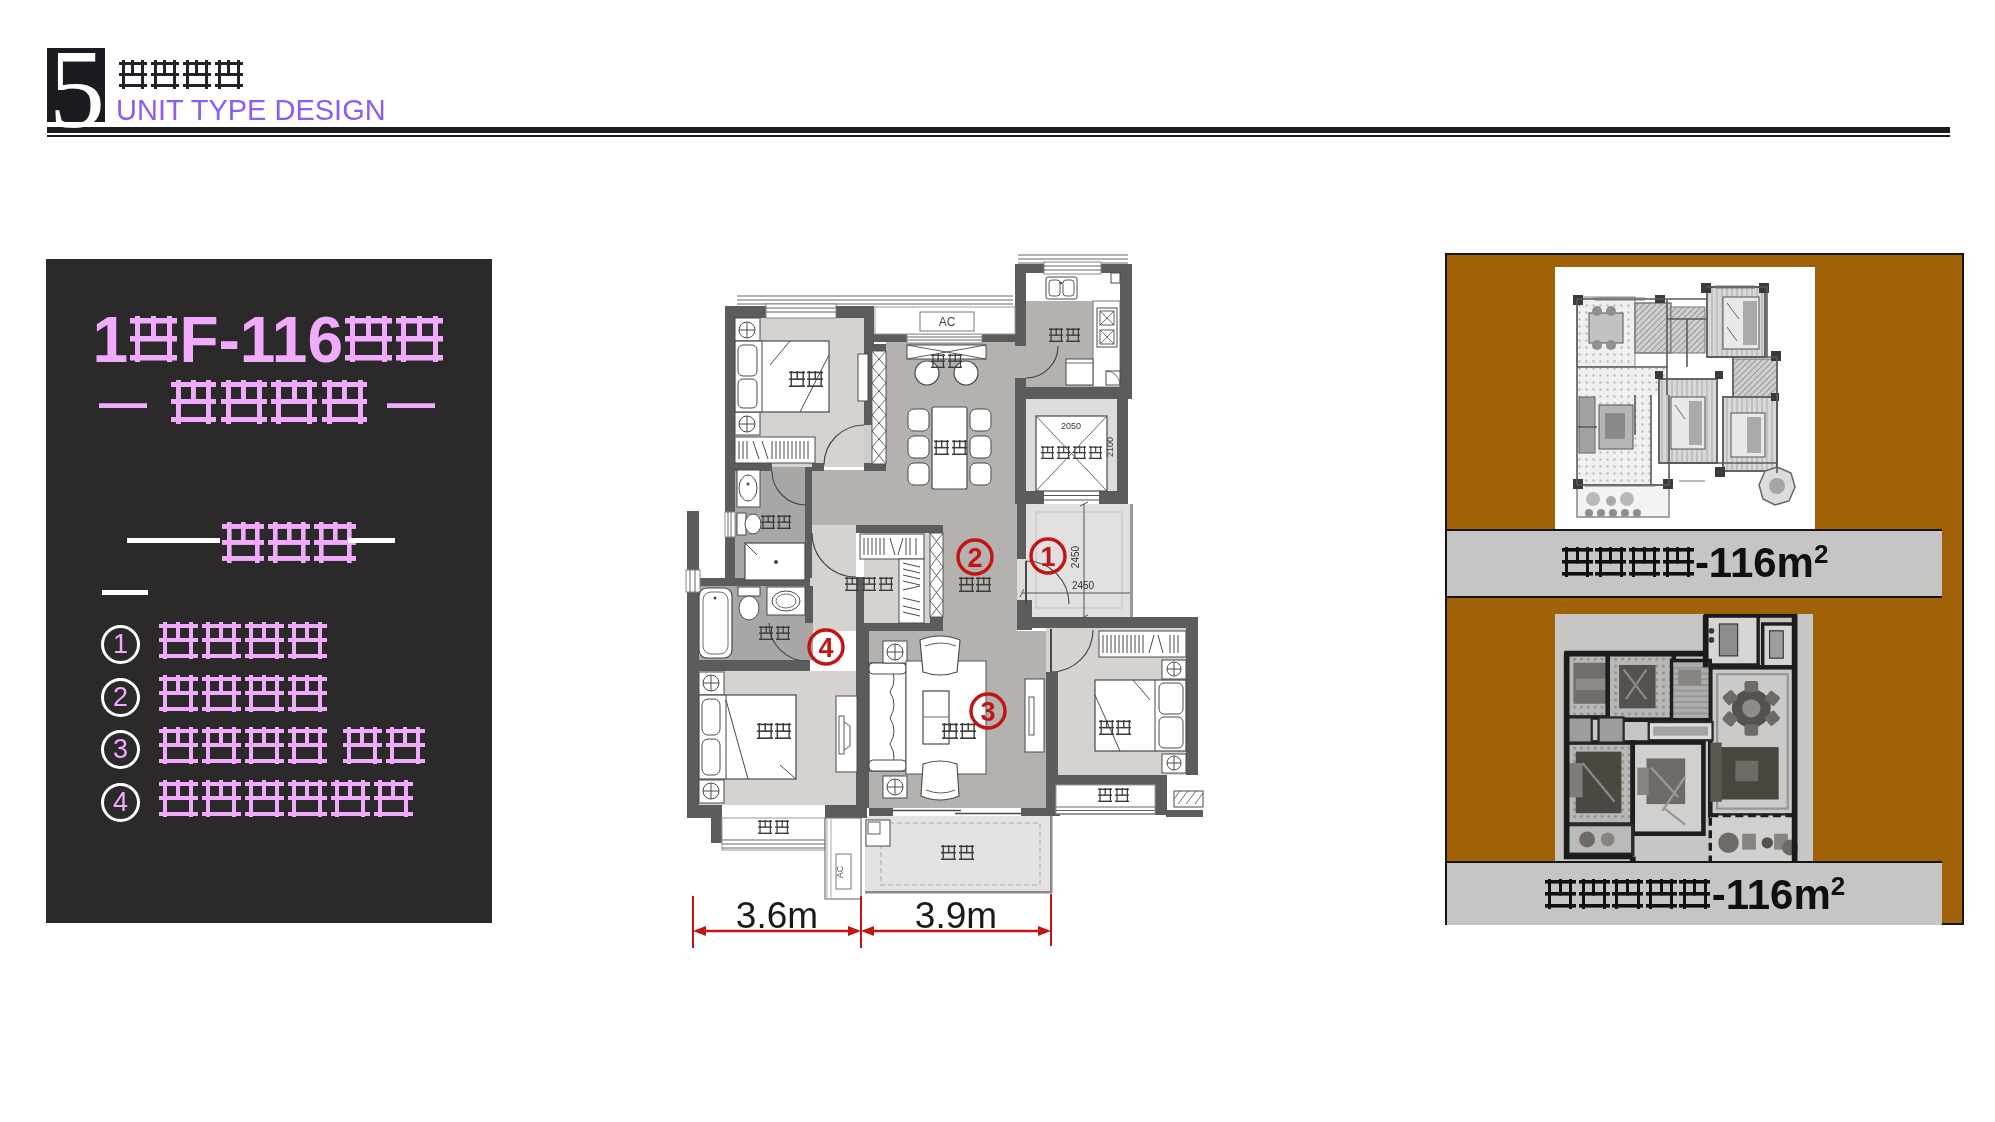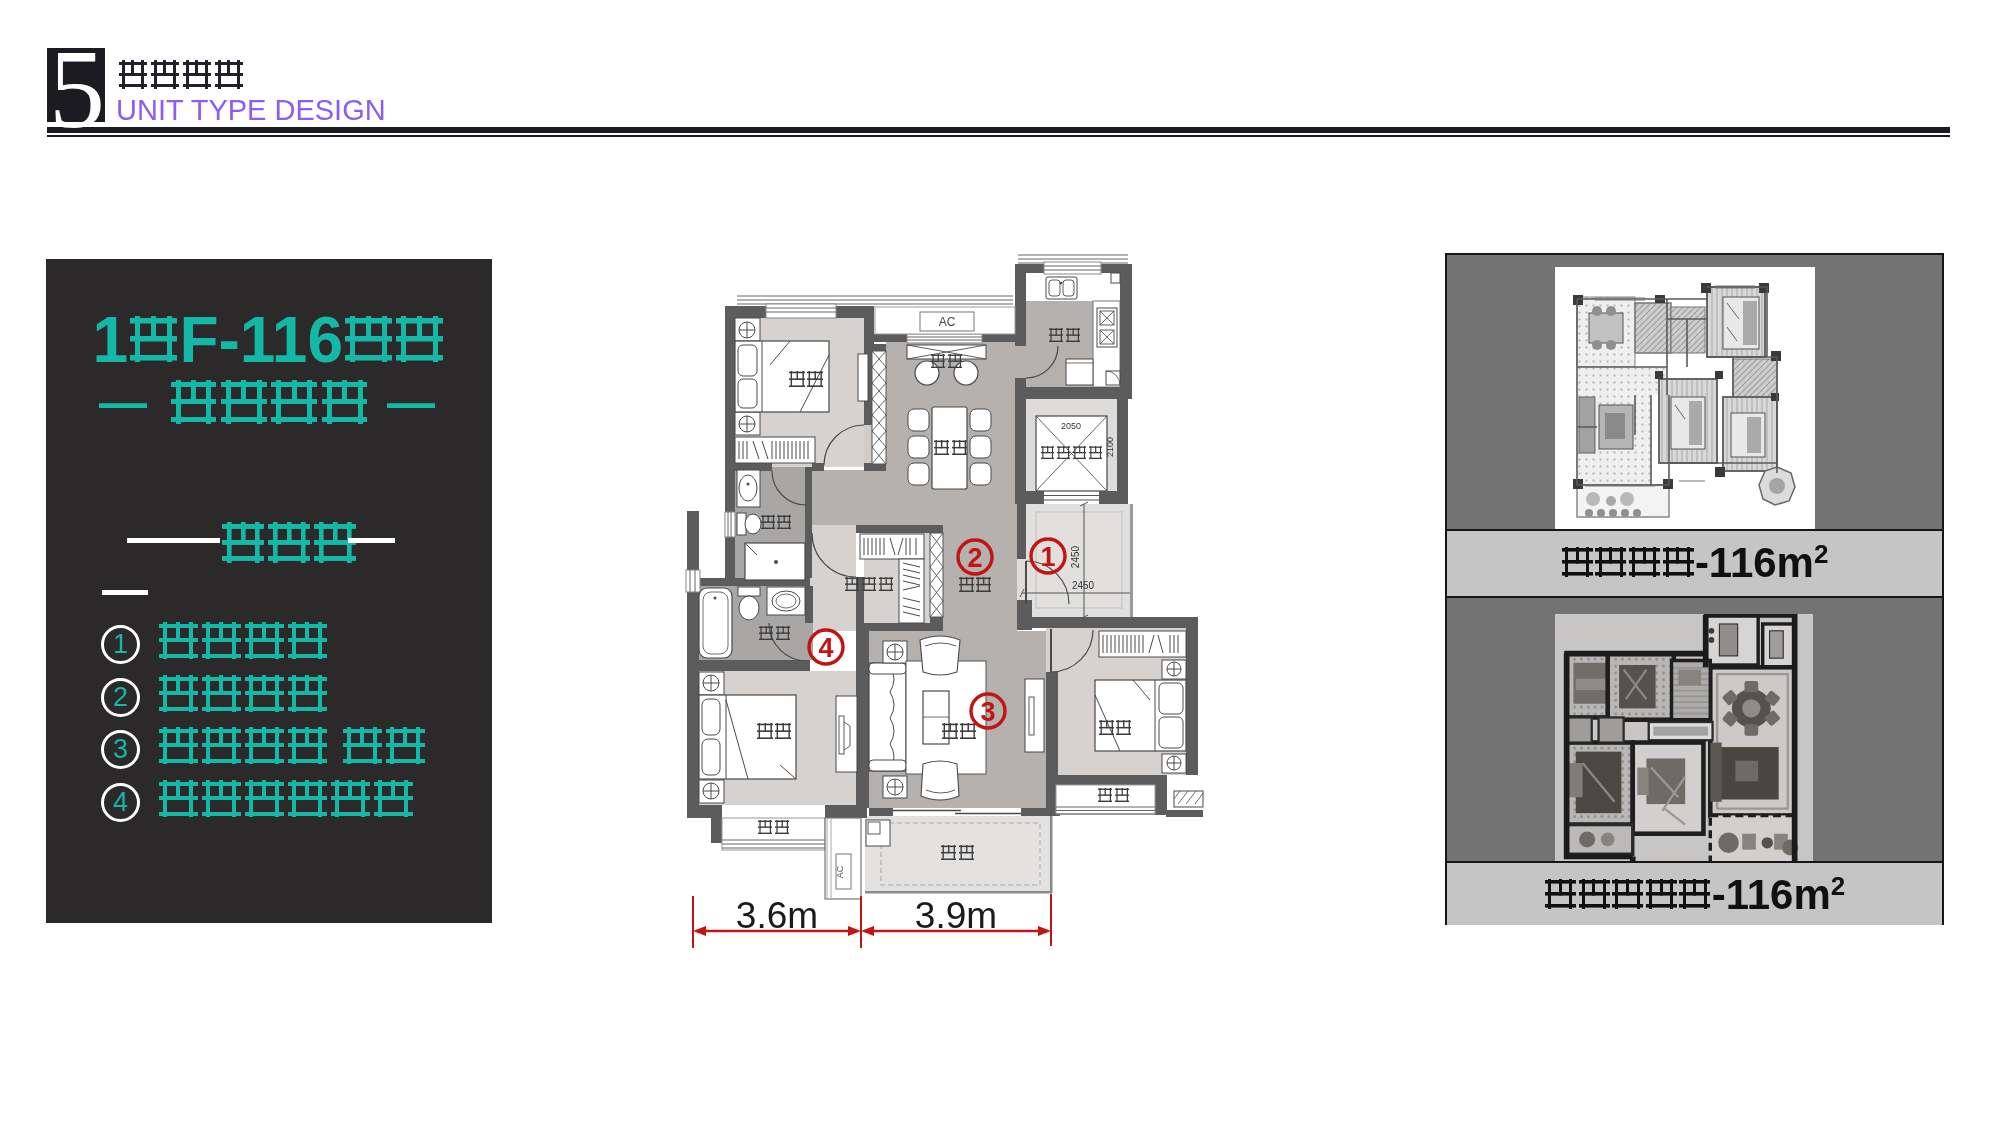--- a/index.html
+++ b/index.html
@@ -27,21 +27,21 @@
 
 <div class="abs" style="left:47px;top:135px;width:1903px;height:2px;background:#1c1b22"></div>
 
 <div class="abs" style="left:46px;top:34px;width:62px;height:110px;color:#fff;font-family:'Liberation Serif',serif;font-size:112px;line-height:110px;text-align:center;">5</div>
 
 <div class="abs" style="left:117px;top:57px;font-size:32px;font-weight:bold;color:#21212b;">
 <i class="zh"></i><i class="zh"></i><i class="zh"></i><i class="zh"></i></div>
 
 <div class="abs" style="left:116px;top:94px;font-size:29px;color:#8b5cf6;">UNIT TYPE DESIGN</div>
 
-<div class="abs" style="left:46px;top:259px;width:446px;height:664px;background:#2b2929;color:#14b8a6;">
+<div class="abs" style="left:46px;top:259px;width:446px;height:664px;background:#2b2929;color:#f0abfc;">
 
   <div class="abs t1" style="left:0;top:44px;width:446px;text-align:center;font-size:64px;font-weight:bold;">1<i class="zh"></i>F-116<i class="zh"></i><i class="zh"></i></div>
 
   <div class="abs t2" style="left:0;top:116px;width:446px;text-align:center;font-size:48px;font-weight:bold;letter-spacing:4px;">— <i class="zh"></i><i class="zh"></i><i class="zh"></i><i class="zh"></i> —</div>
 
   <div class="abs" style="left:81px;top:279px;width:93px;height:5px;background:#fff;"></div>
 
   <div class="abs" style="left:174px;top:257px;font-size:46px;"><i class="zh"></i><i class="zh"></i><i class="zh"></i></div>
 
   <div class="abs" style="left:302px;top:279px;width:47px;height:5px;background:#fff;"></div>
@@ -690,21 +690,21 @@
 
 <text x="956" y="928" font-size="37" fill="#1a1a1a" text-anchor="middle">3.9m</text>
 
 <g>
         <rect x="959" y="577" width="15" height="15" fill="url(#zp)"></rect>
         <rect x="976" y="577" width="15" height="15" fill="url(#zp)"></rect>
       </g>
 </g>
 </svg>
 
-<div class="abs" style="left:1445px;top:253px;width:495px;height:668px;border:2px solid #161616;background:#737373;">
+<div class="abs" style="left:1445px;top:253px;width:495px;height:668px;border:2px solid #161616;background:#a16207;padding-left:20px;">
 
   <svg id="thumb1" class="abs" style="left:108px;top:12px;" width="260" height="262" viewBox="0 0 260 262">
   <defs>
    <pattern id="t1s" patternUnits="userSpaceOnUse" width="5" height="5">
           <rect width="5" height="5" fill="#d8d8d8"></rect>
           <line x1="2" y1="0" x2="2" y2="5" stroke="#a8a8a8" stroke-width="1"></line>
         </pattern>
    <pattern id="t1d" patternUnits="userSpaceOnUse" width="7" height="7">
           <rect width="7" height="7" fill="#efefef"></rect>
           <rect x="2.5" y="2.5" width="2" height="2" fill="#b5b5b5"></rect>

